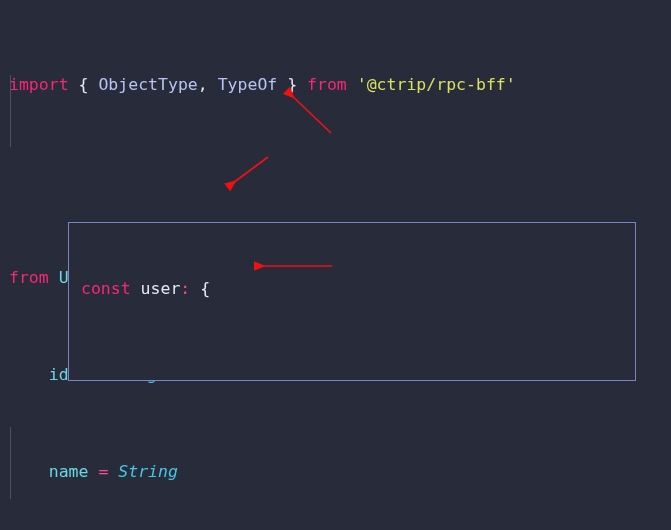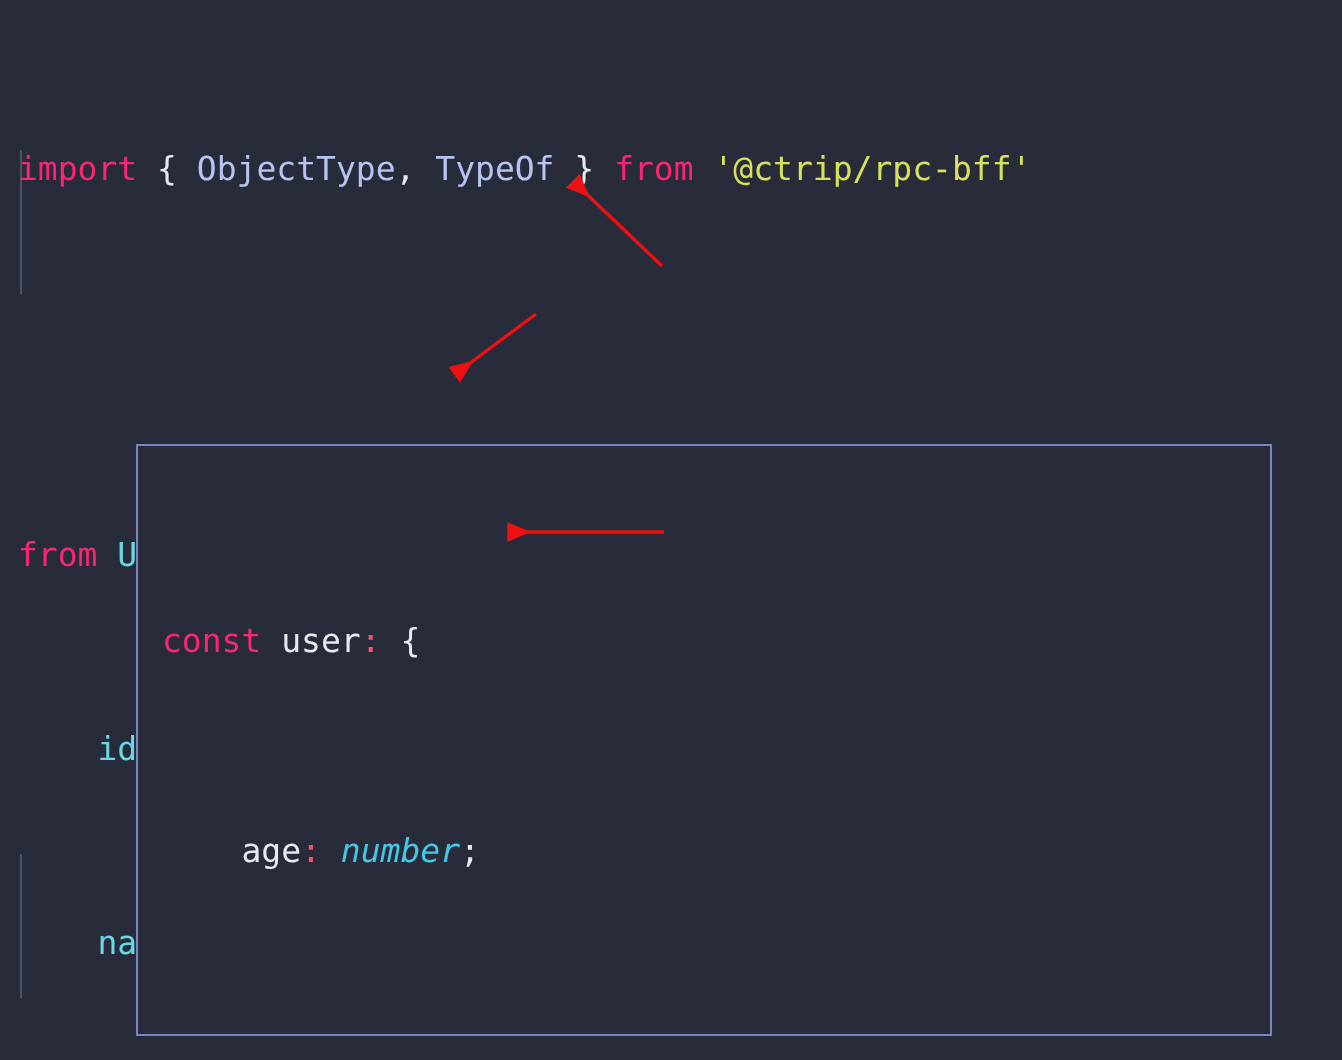--- a/index.html
+++ b/index.html
@@ -66,21 +66,21 @@
     box-sizing: border-box;
     z-index: 5;
   }
   #tooltip .tt-code {
     padding: 6px 0 6px 0;
     font-size: 16.5px;
     line-height: 24.2px;
     white-space: pre;
     color: #e5e9f0;
   }
-  #tooltip .tt-code .ttln { padding-left: 12px; margin-top: 32px; }
+  #tooltip .tt-code .ttln { padding-left: 12px; }
 
   
   .arrow-layer {
     position: absolute;
     left: 0; top: 0;
     width: 671px; height: 530px;
     pointer-events: none;
     z-index: 9;
   }
 </style>
@@ -130,21 +130,20 @@
 
     
 
     
 
   </div>
 
   <div id="tooltip">
     <div class="tt-code">
       <div class="ttln"><span class="keyword">const</span><span class="plain"> user</span><span class="colon">:</span><span class="punct"> {</span></div>
-      <div class="ttln"><span class="propkey">    age</span><span class="colon">:</span><span class="italic-type"> number</span><span class="punct">;</span></div>
       
     </div>
 
   </div>
 
   <svg class="arrow-layer" width="671" height="530" viewBox="0 0 671 530">
     <defs>
       <marker id="ah" markerWidth="7" markerHeight="7" refX="5.6" refY="3.5" orient="auto" markerUnits="strokeWidth">
         <polygon points="0,3.5 7,0.6 7,6.4" fill="#ee1111"></polygon>
       </marker>

